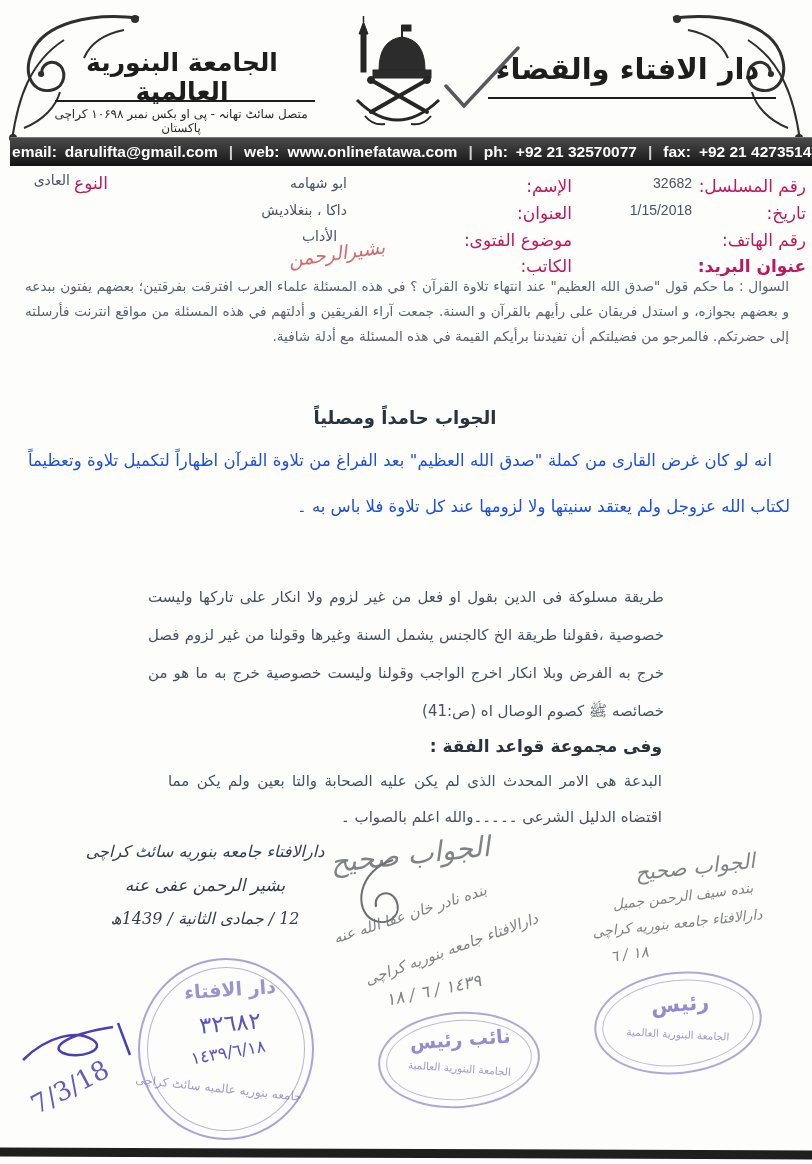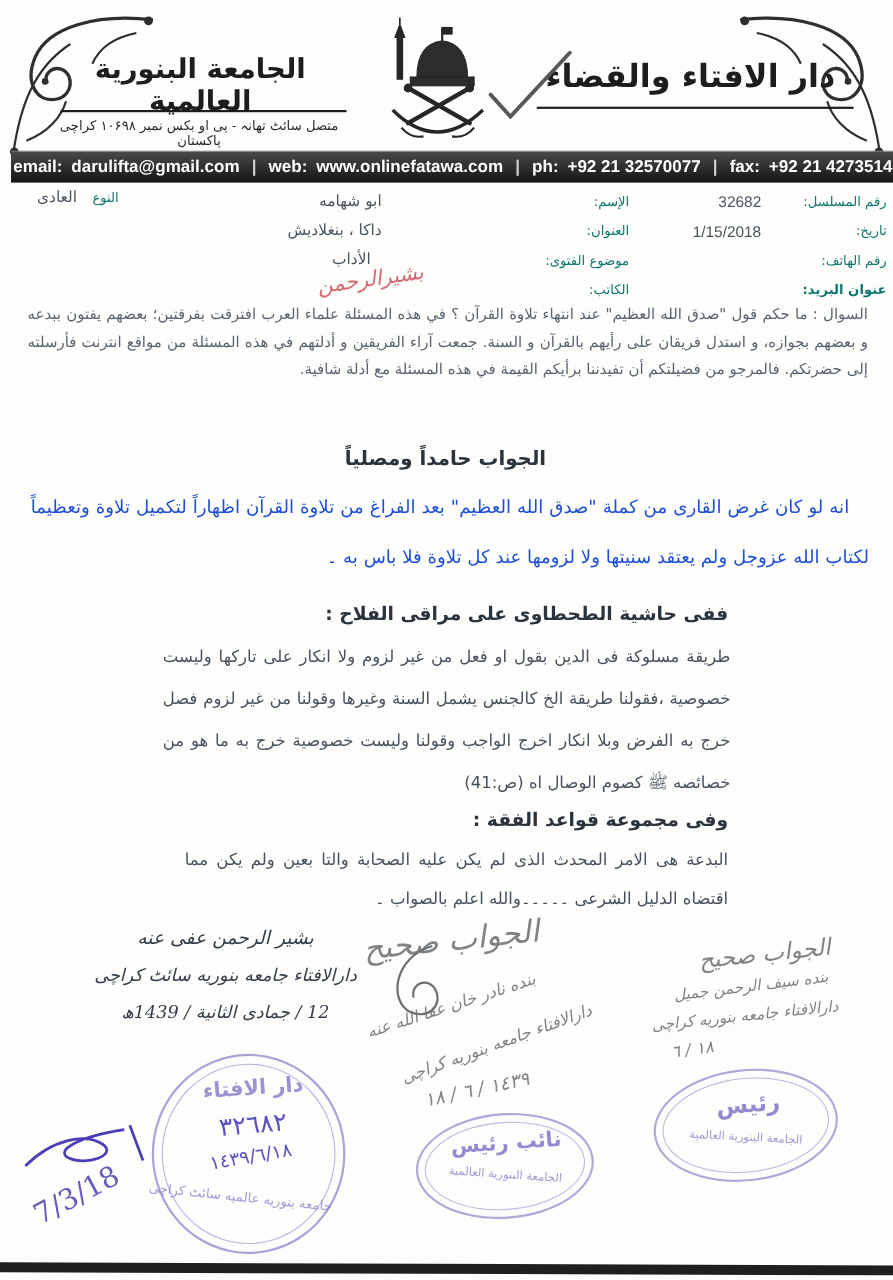--- a/index.html
+++ b/index.html
@@ -18,21 +18,21 @@
   .contact-bar {
     left:10px; top:137px; width:812px; height:29px;
     background:linear-gradient(#4a4a4a,#141414);
     color:#fff; display:flex; align-items:center; justify-content:center;
     font-family:"Liberation Sans", sans-serif; font-weight:bold; font-size:15.5px;
     white-space:nowrap; border-top:1px solid #777;
   }
   .contact-bar span { margin:0 4px; }
   .contact-bar .sep { color:#cfcfcf; margin:0 7px; }
   
-  .flabel { color:#0f766e; font-size:12px; direction:rtl; white-space:nowrap; }
+  .flabel { color:#be185d; font-size:17px; direction:rtl; white-space:nowrap; }
   .fvalue { color:#49545f; font-size:14px; direction:rtl; white-space:nowrap; }
   .latin  { font-family:"Liberation Sans", sans-serif; }
   
   .qtext {
     direction:rtl; text-align:justify; color:#59646f;
     font-size:13.6px; line-height:25px;
   }
   .ans-head, .sec-head { font-weight:bold; color:#2b333c; direction:rtl; }
   .atext {
     direction:rtl; text-align:justify; text-align-last:right; color:#1d4ed8;
@@ -155,29 +155,28 @@
   <div class="abs hand pen-red" style="left:288px; top:242px; font-size:19px; transform:rotate(-8deg); opacity:.9;">بشيرالرحمن</div>
 
   <div class="abs flabel" style="left:72px; top:173px; width:36px; text-align:right;">النوع</div>
   <div class="abs fvalue" style="left:24px; top:172px; width:46px; text-align:right;">العادى</div>
 
   <div class="abs qtext" style="left:25px; top:274px; width:764px;">السوال : ما حكم قول "صدق الله العظيم" عند انتهاء تلاوة القرآن ؟ في هذه المسئلة علماء العرب افترقت بفرقتين؛ بعضهم يفتون ببدعه و بعضهم بجوازه، و استدل فريقان على رأيهم بالقرآن و السنة. جمعت آراء الفريقين و أدلتهم في هذه المسئلة من مواقع انترنت فأرسلته إلى حضرتكم. فالمرجو من فضيلتكم أن تفيدننا برأيكم القيمة في هذه المسئلة مع أدلة شافية.</div>
 
   <div class="abs ans-head" style="left:250px; top:407px; width:310px; text-align:center; font-size:18px;">الجواب حامداً ومصلياً</div>
   <div class="abs atext" style="left:28px; top:438px; width:762px;">انه لو كان غرض القارى من كملة  "صدق الله العظيم" بعد الفراغ من تلاوة القرآن اظهاراً لتكميل تلاوة وتعظيماً لكتاب الله عزوجل ولم يعتقد سنيتها ولا لزومها عند كل تلاوة فلا باس به ۔</div>
 
-  <div class="abs sec-head" style="left:200px; top:549px; width:462px; text-align:right; font-size:17px;">ففى حاشية الطحطاوى على مراقى الفلاح :</div>
   <div class="abs quote" style="left:148px; top:578px; width:516px;">طريقة مسلوكة فى الدين بقول او فعل من غير لزوم ولا انكار على تاركها وليست خصوصية ،فقولنا طريقة الخ كالجنس يشمل السنة وغيرها وقولنا من غير لزوم فصل خرج به الفرض وبلا انكار اخرج الواجب وقولنا وليست خصوصية خرج به ما هو من خصائصه ﷺ كصوم الوصال اه (ص:41)</div>
 
   <div class="abs sec-head" style="left:300px; top:736px; width:362px; text-align:right; font-size:17px;">وفى مجموعة قواعد الفقة :</div>
   <div class="abs quote" style="left:168px; top:763px; width:494px; line-height:36px;">البدعة هى الامر المحدث الذى لم يكن عليه الصحابة والتا بعين ولم يكن مما اقتضاه الدليل الشرعى ۔۔۔۔۔والله اعلم بالصواب ۔</div>
 
   <div class="abs signoff" style="left:80px; top:842px; width:250px; font-size:16px;">
+    <div>دارالافتاء جامعه بنوريه سائٹ کراچی</div>
     <div style="font-size:17px;">بشير الرحمن عفى عنه</div>
-    <div>دارالافتاء جامعه بنوريه سائٹ کراچی</div>
     <div>12 / جمادی الثانیة / 1439ھ</div>
   </div>
 
   <div class="abs hand" style="left:330px; top:838px; font-size:28px; transform:rotate(-6deg); letter-spacing:4px;">الجواب صحيح</div>
   <div class="abs hand" style="left:330px; top:905px; font-size:15px; transform:rotate(-18deg);">بنده نادر خان عفا الله عنه</div>
   <div class="abs hand" style="left:360px; top:940px; font-size:15px; transform:rotate(-20deg);">دارالافتاء جامعه بنوريه كراچى</div>
   <div class="abs hand" style="left:385px; top:980px; font-size:17px; transform:rotate(-12deg);">١٤٣٩ / ٦ / ١٨</div>
   <svg class="abs" style="left:348px; top:855px;" width="70" height="110" viewBox="0 0 70 110">
     <path d="M45,5 C10,15 5,55 25,65 C40,72 55,60 48,45 C42,33 25,38 28,52" fill="none" stroke="#6b6e72" stroke-width="2"></path>
   </svg>

